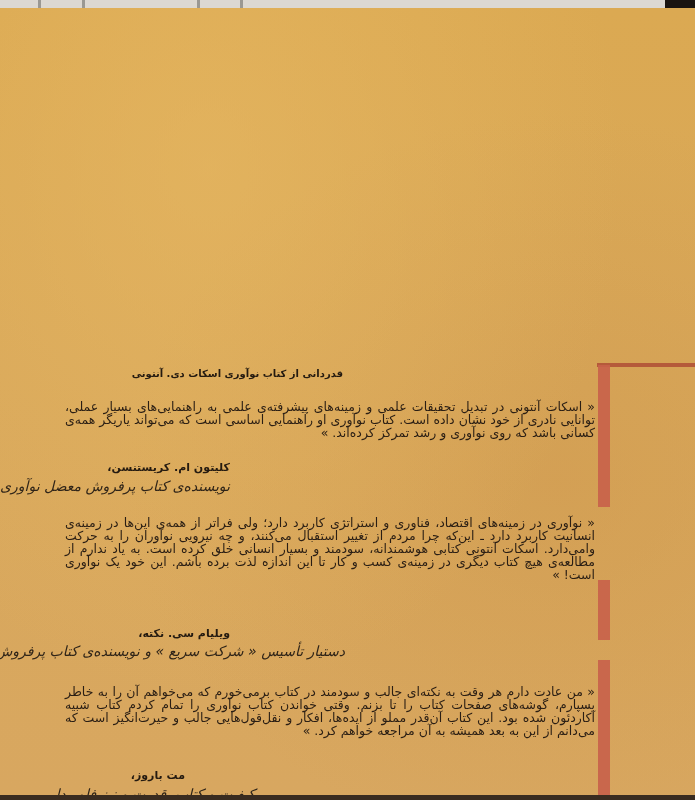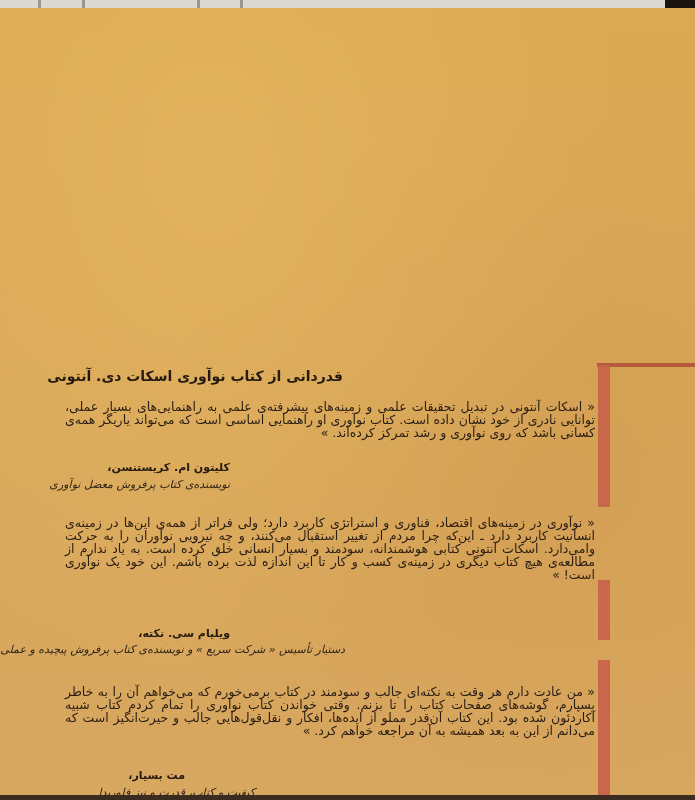--- a/index.html
+++ b/index.html
@@ -23,32 +23,32 @@
     }
     .bottomline { position: absolute; left: 0; bottom: 0; width: 695px; height: 5px; background: #3a2c20; }
     .frame-top {
       position: absolute; left: 597px; top: 363px; width: 98px; height: 4px; background: #b55a3a;
     }
     .frame-seg {
       position: absolute; left: 598px; width: 12px; background: #c8604a; opacity: 0.9;
     }
     .title {
       position: absolute; right: 352px; top: 368px; direction: rtl;
-      font-weight: bold; font-size: 14px; color: #241a10; white-space: nowrap;
+      font-weight: bold; font-size: 10px; color: #241a10; white-space: nowrap;
     }
     .quote {
       position: absolute; right: 100px; width: 530px; direction: rtl; text-align: justify;
       font-size: 12.5px; line-height: 13px; color: #2a1e14;
     }
     .author {
       position: absolute; right: 465px; direction: rtl; font-weight: bold; font-size: 11px;
       color: #241a10; white-space: nowrap;
     }
     .role {
-      position: absolute; direction: rtl; font-size: 11px; font-style: italic;
+      position: absolute; direction: rtl; font-size: 14px; font-style: italic;
       color: #2f2418; white-space: nowrap; text-align: right;
     }
   </style>
 </head>
 <body>
 
 <div class="topbar">
   <div class="tick" style="left:38px"></div>
   <div class="tick" style="left:82px"></div>
   <div class="tick" style="left:197px"></div>
@@ -67,16 +67,16 @@
 
 <div class="quote" style="top:400px">« اسکات آنتونی در تبدیل تحقیقات علمی و زمینه‌های پیشرفته‌ی علمی به راهنمایی‌های بسیار عملی، توانایی نادری از خود نشان داده است. کتاب نوآوری او راهنمایی اساسی است که می‌تواند یاریگر همه‌ی کسانی باشد که روی نوآوری و رشد تمرکز کرده‌اند. »</div>
 <div class="author" style="top:461px">کلیتون ام. کریستنسن،</div>
 <div class="role" style="right:465px;top:478px">نویسنده‌ی کتاب پرفروش معضل نوآوری</div>
 
 <div class="quote" style="top:516px">« نوآوری در زمینه‌های اقتصاد، فناوری و استراتژی کاربرد دارد؛ ولی فراتر از همه‌ی این‌ها در زمینه‌ی انسانیت کاربرد دارد ـ این‌که چرا مردم از تغییر استقبال می‌کنند، و چه نیرویی نوآوران را به حرکت وامی‌دارد. اسکات آنتونی کتابی هوشمندانه، سودمند و بسیار انسانی خلق کرده است. به یاد ندارم از مطالعه‌ی هیچ کتاب دیگری در زمینه‌ی کسب و کار تا این اندازه لذت برده باشم. این خود یک نوآوری است! »</div>
 <div class="author" style="top:627px">ویلیام سی. نکته،</div>
 <div class="role" style="right:350px;top:643px">دستیار تأسیس « شرکت سریع » و نویسنده‌ی کتاب پرفروش پیچیده و عملی</div>
 
 <div class="quote" style="top:685px">« من عادت دارم هر وقت به نکته‌ای جالب و سودمند در کتاب برمی‌خورم که می‌خواهم آن را به خاطر بسپارم، گوشه‌های صفحات کتاب را تا بزنم. وقتی خواندن کتاب نوآوری را تمام کردم کتاب شبیه آکاردئون شده بود. این کتاب آن‌قدر مملو از ایده‌ها، افکار و نقل‌قول‌هایی جالب و حیرت‌انگیز است که می‌دانم از این به بعد همیشه به آن مراجعه خواهم کرد. »</div>
-<div class="author" style="top:769px;right:510px">مت بسیار،</div>
+<div class="author" style="top:769px;right:510px">مت باروز،</div>
 <div class="role" style="right:440px;top:786px">کیفیت و کتاب، قدرت و نیز فلوریدا</div>
 
 <div class="bottomline"></div>
 
 </body></html>

